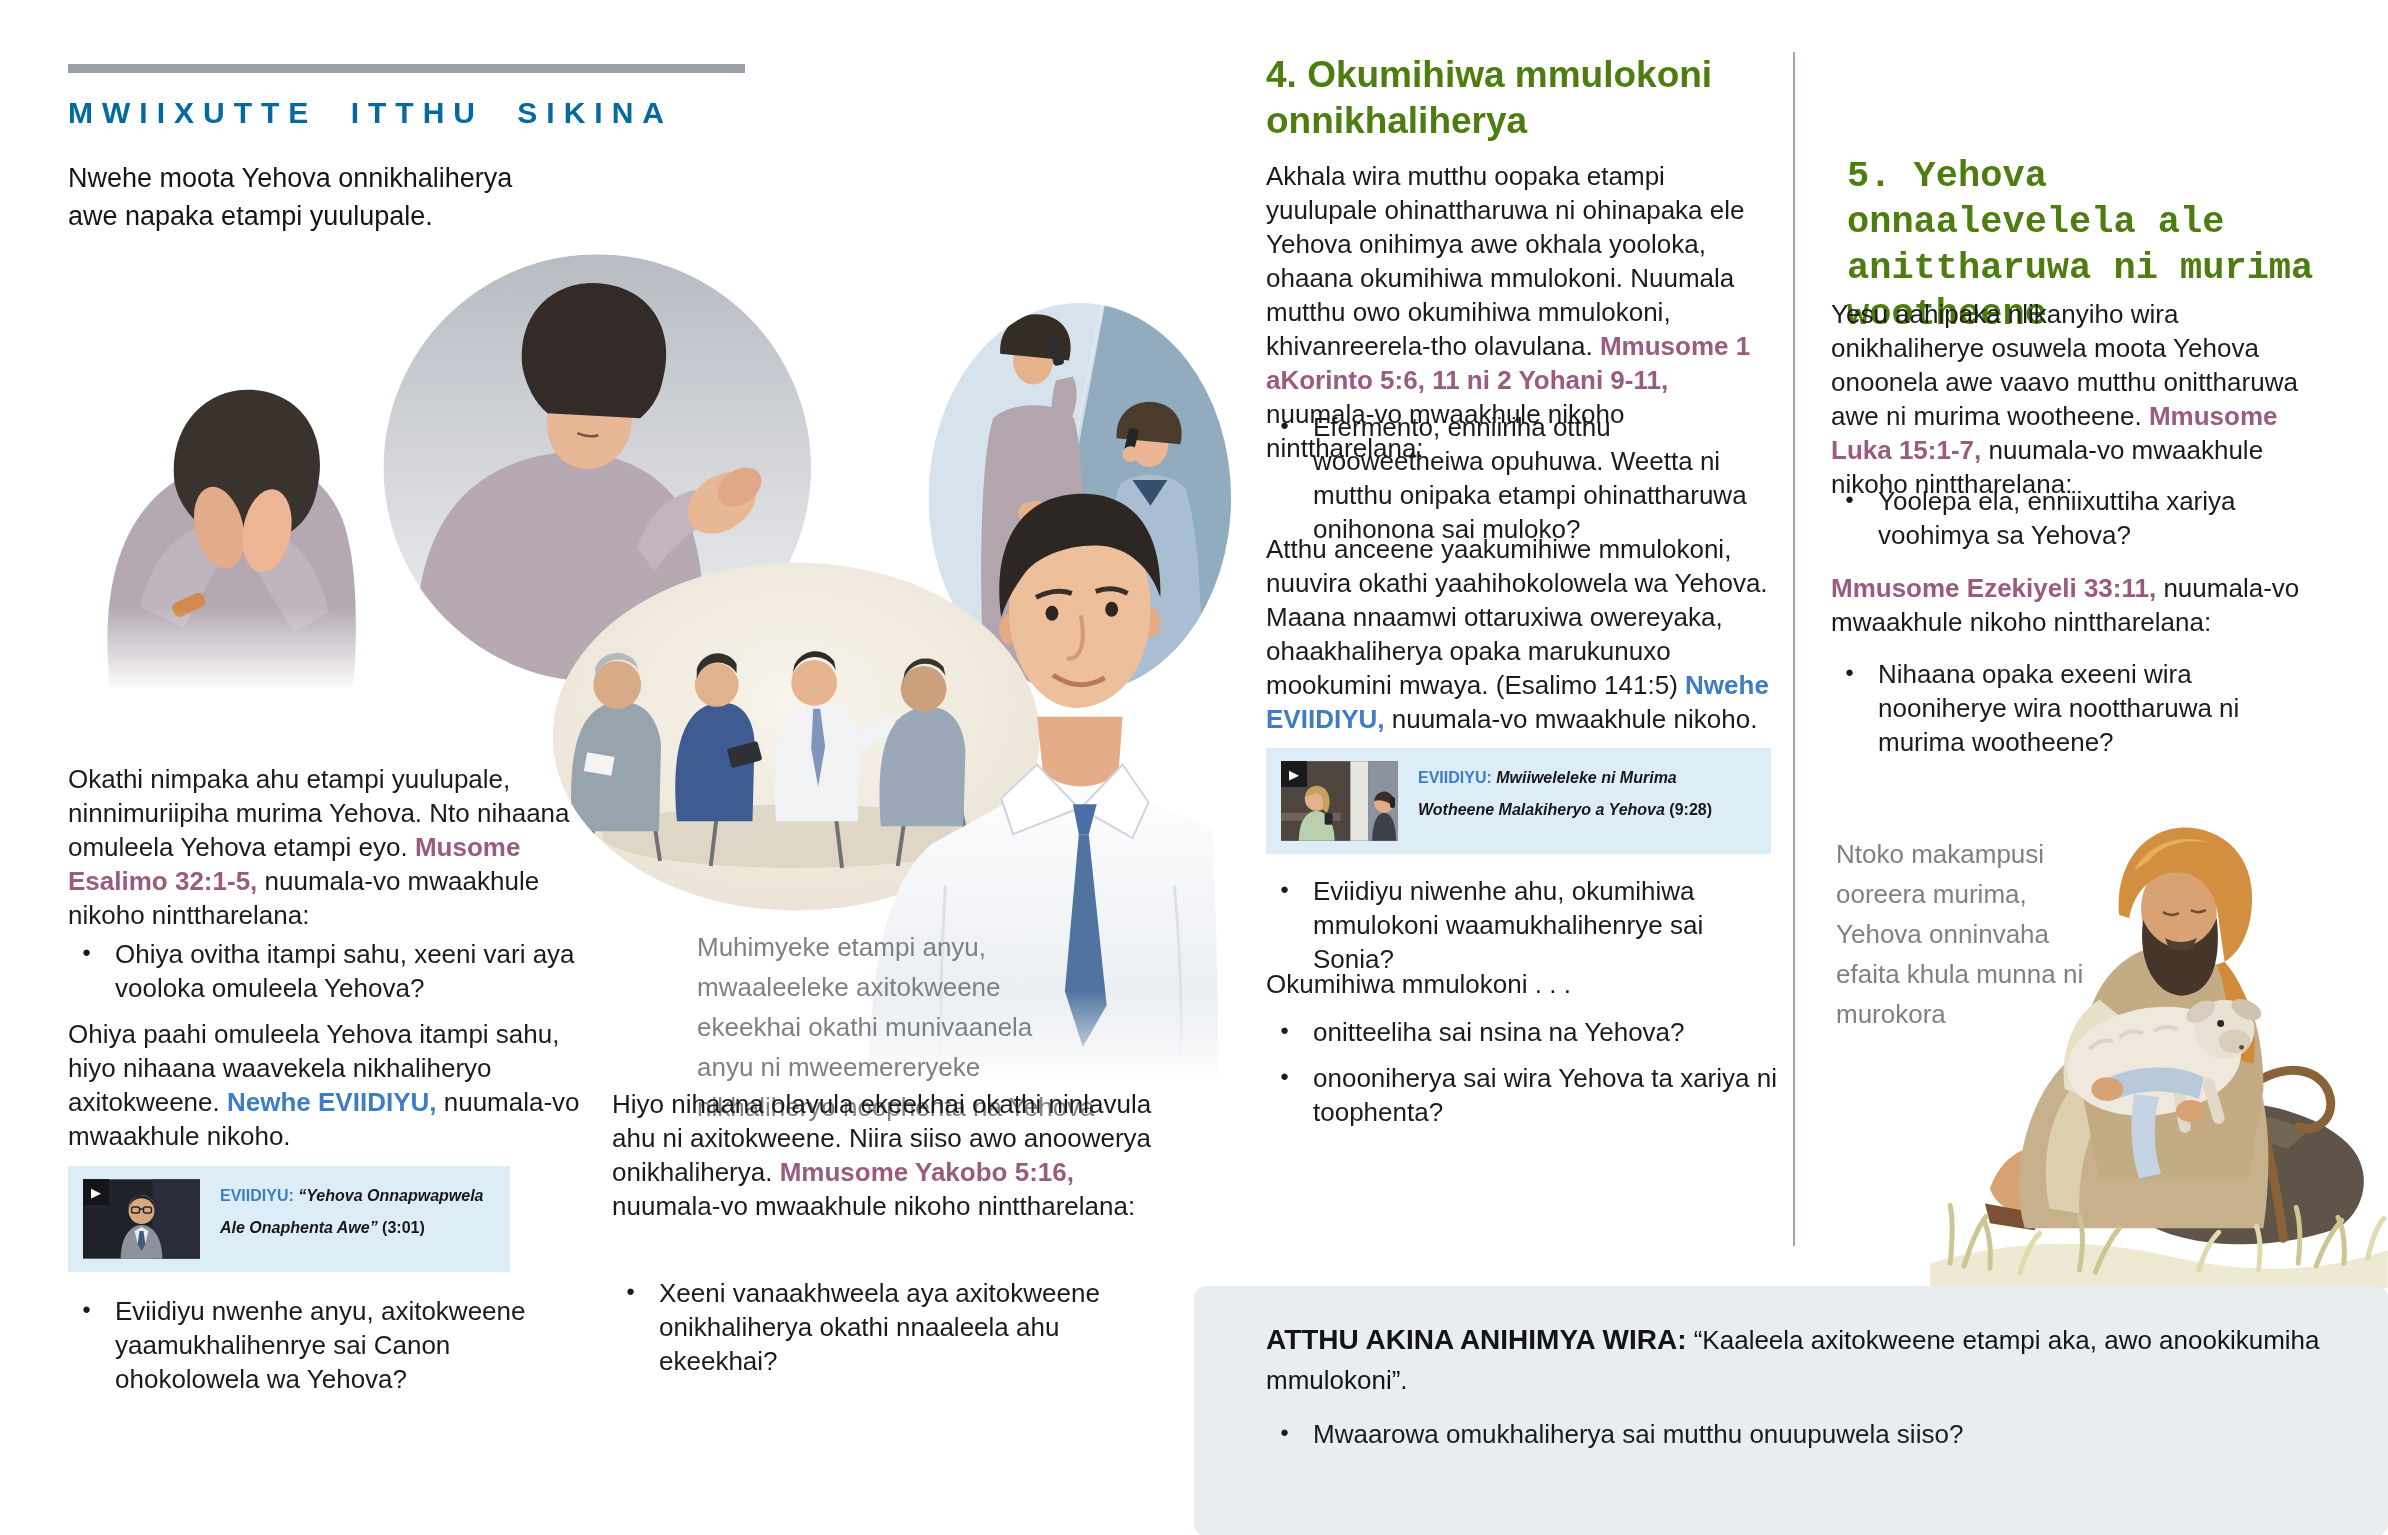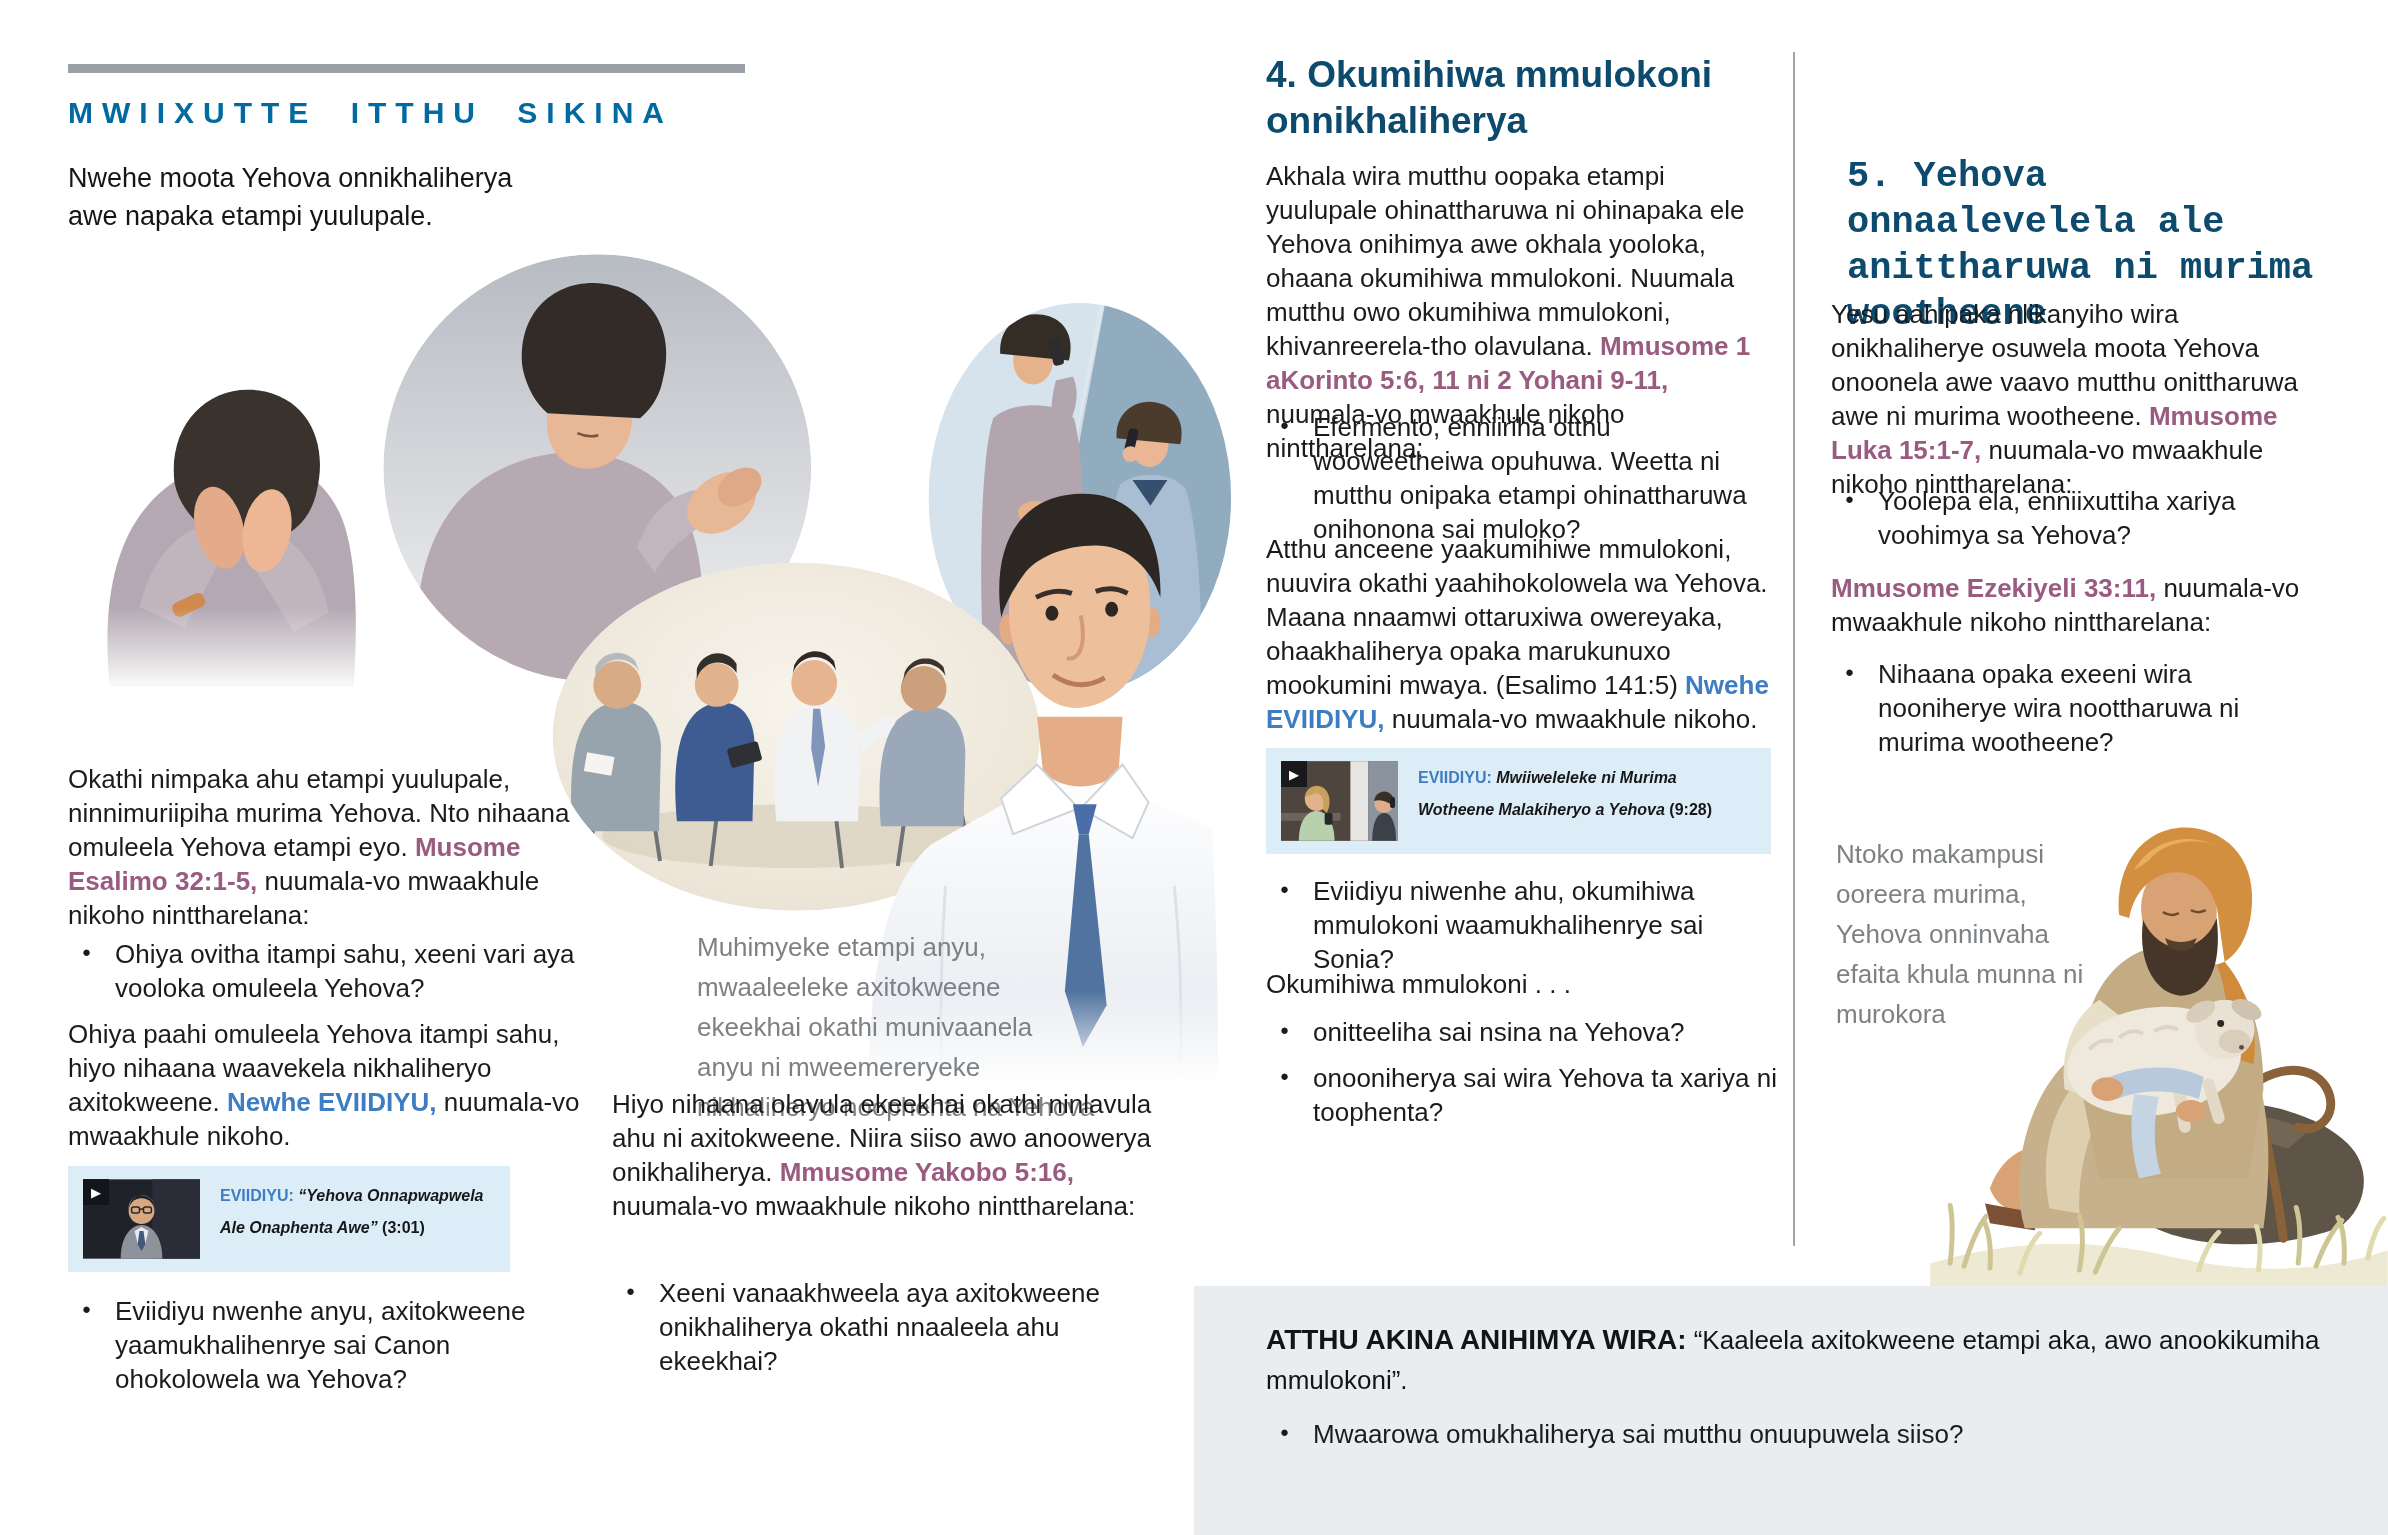--- a/index.html
+++ b/index.html
@@ -1,20 +1,20 @@
 <!DOCTYPE html>
 <html><head>
 <meta charset="utf-8">
 <style>
   html,body{margin:0;padding:0;background:#fff;}
   .page{position:relative;width:2388px;height:1535px;background:#ffffff;
         font-family:"Liberation Sans","DejaVu Sans",sans-serif;color:#1b1b1d;overflow:hidden;}
   .abs{position:absolute;}
   .body{font-size:26px;line-height:34px;}
-  .heading{font-weight:700;color:#0c4a6e;font-size:37px;line-height:46px;}
+  .heading{font-weight:700;color:#4d7c0f;font-size:37px;line-height:46px;}
   .ref{font-weight:700;color:#9a5b80;}
   .vlink{font-weight:700;color:#3e7dc2;}
   .bullet{padding-left:47px;box-sizing:border-box;}
   .dot{position:absolute;left:14px;top:7px;font-size:15px;line-height:15px;color:#1b1b1d;}
   .caption{color:#7e8184;font-size:26px;line-height:40px;}
   .kicker-bar{background:#9aa0a6;height:9px;}
   .kicker{font-size:30px;font-weight:700;color:#0369a1;letter-spacing:9px;word-spacing:16px;white-space:nowrap;}
   .intro{font-size:27px;line-height:38px;color:#151517;}
   .videobox{background:#dcedf8;display:flex;gap:20px;padding:13px 15px;align-items:flex-start;box-sizing:border-box;}
   .thumb{position:relative;flex:none;width:117px;height:80px;}
@@ -284,21 +284,21 @@
       <path d="M150,512 q6,-34 0,-54 M166,514 q12,-30 24,-44"></path>
       <path d="M370,505 q4,-36 -2,-56 M388,508 q12,-32 26,-46 M416,505 q2,-30 -6,-46"></path>
     </g>
     <g stroke="#e0daae" stroke-width="5" fill="none" stroke-linecap="round">
       <path d="M90,515 q8,-28 20,-40 M270,512 q8,-26 20,-38 M330,512 q4,-28 -2,-44 M440,500 q6,-28 16,-40"></path>
     </g>
   </svg>
 
   <div class="abs caption" style="left:1836px;top:834px;width:269px;">Ntoko makampusi ooreera murima, Yehova onninvaha efaita khula munna ni murokora</div>
 
-  <div class="abs bottombox" style="left:1194px;top:1286px;width:1194px;height:250px;">
+  <div class="abs bottombox" style="left:1194px;top:1286px;width:1194px;height:250px;border-radius:12px;">
     <div class="abs bb-lead" style="left:72px;top:34px;width:1095px;"><span class="bb-label">ATTHU AKINA ANIHIMYA WIRA:</span><span> “Kaaleela axitokweene etampi aka, awo anookikumiha mmulokoni”.</span></div>
     <div class="abs bullet body" style="left:72px;top:131px;width:1055px;">
       <span class="dot">●</span>
       <span>Mwaarowa omukhaliherya sai mutthu onuupuwela siiso?</span>
     </div>
   </div>
 
 </div>
 
 

